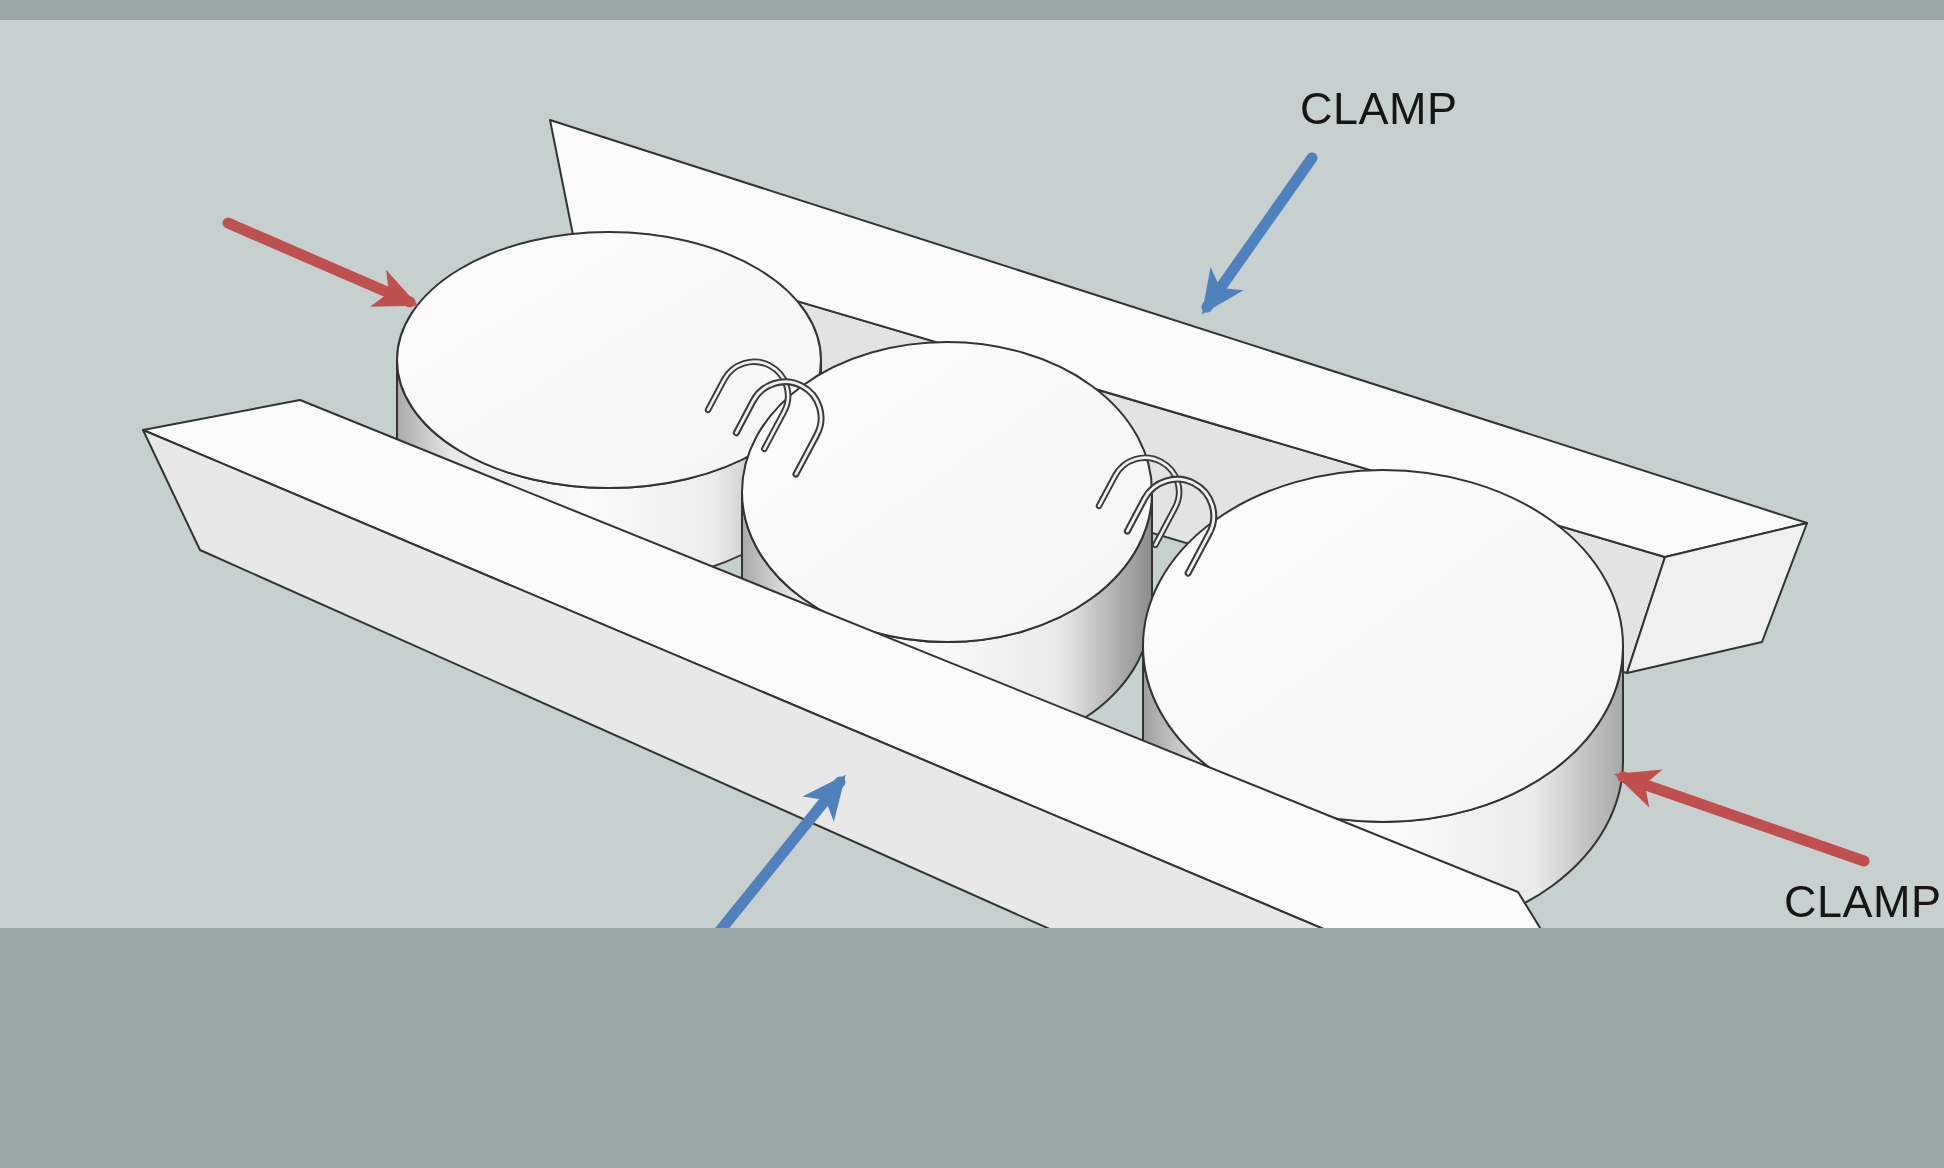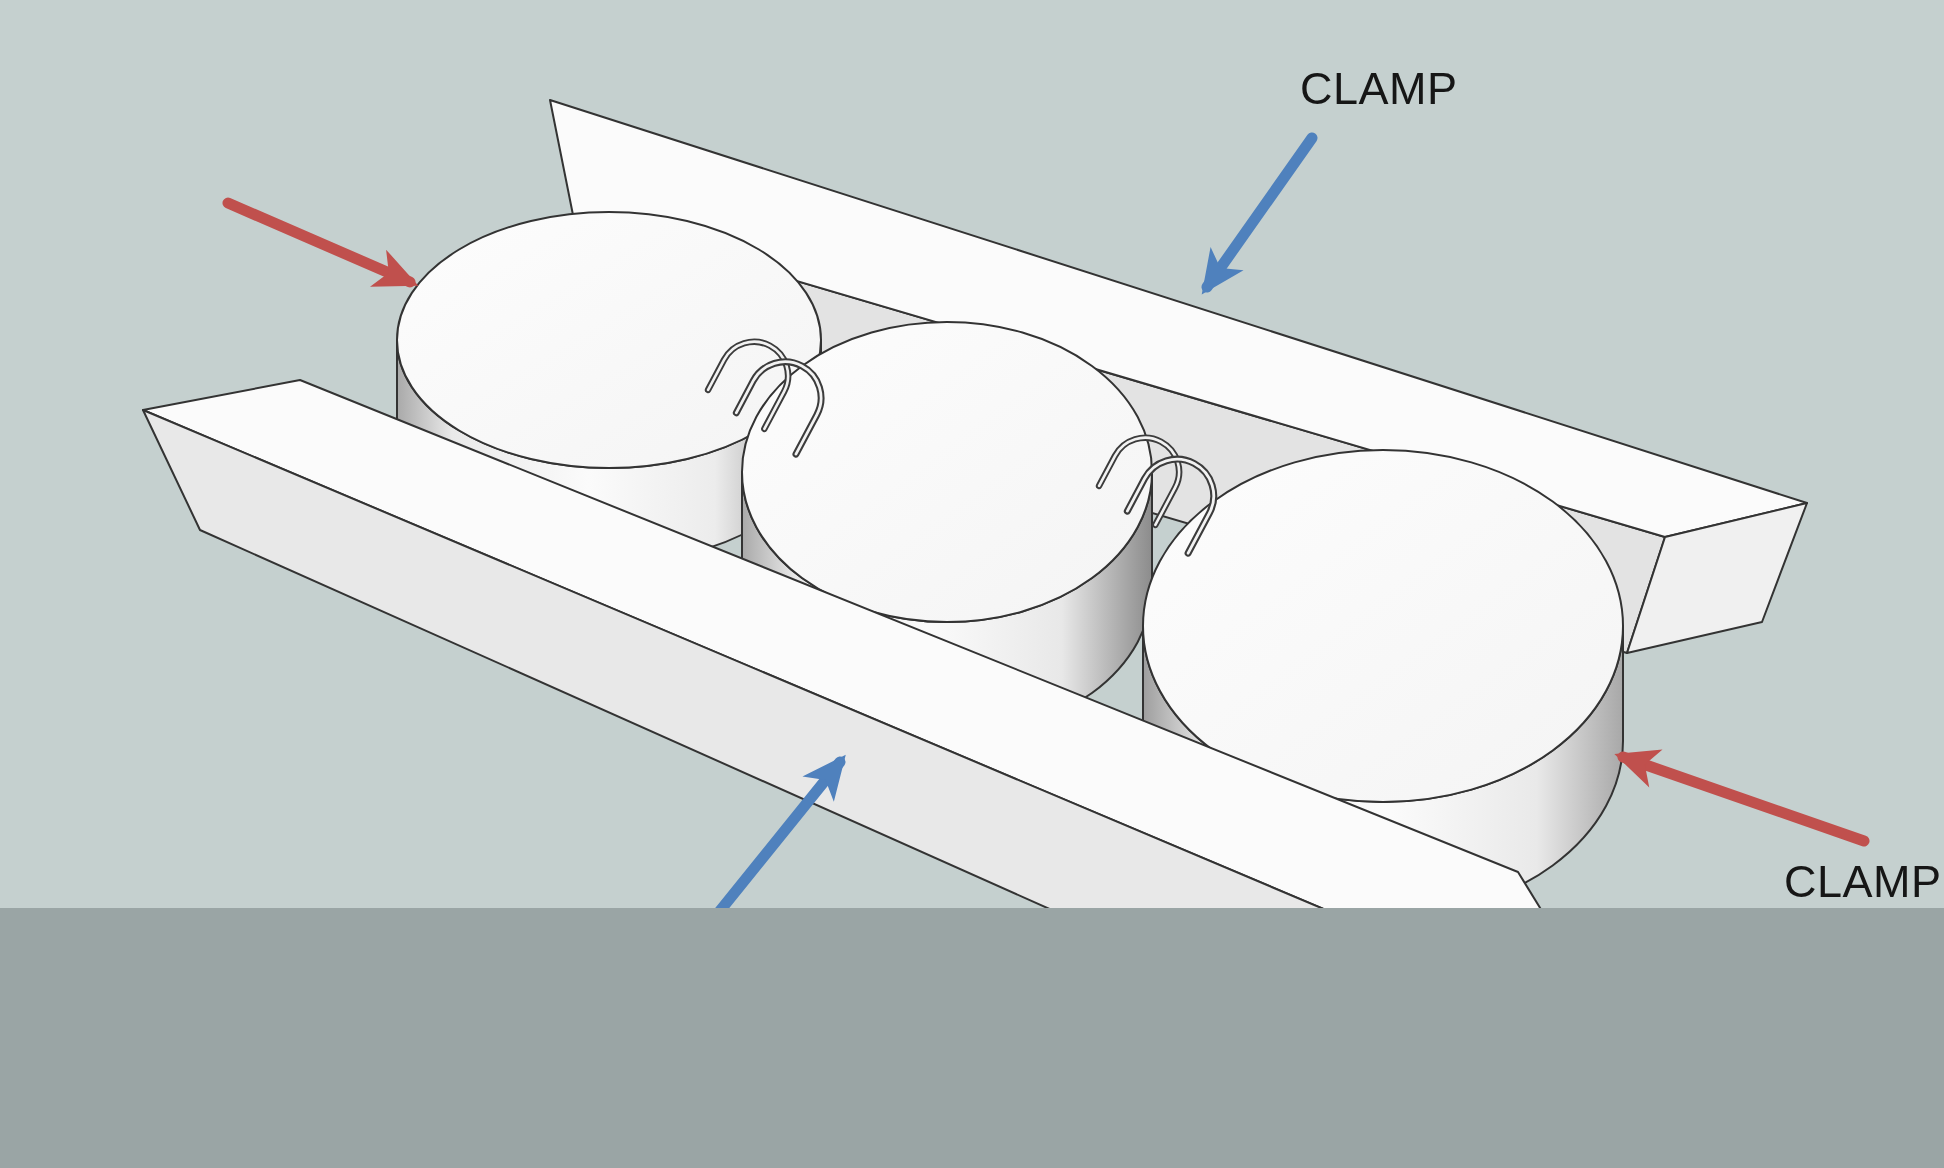--- a/index.html
+++ b/index.html
@@ -6,20 +6,21 @@
     margin: 0;
     padding: 0;
     background: #9aa5a5;
     font-family: "Liberation Sans", sans-serif;
   }
   .stage {
     width: 1944px;
     height: 908px;
     position: relative;
     overflow: hidden;
+    margin-top: 20px;
   }
   svg { display: block; }
   .edge {
     stroke: #333333;
     stroke-width: 2;
     stroke-linejoin: round;
   }
   .label {
     font-family: "Liberation Sans", sans-serif;
     font-size: 45px;

